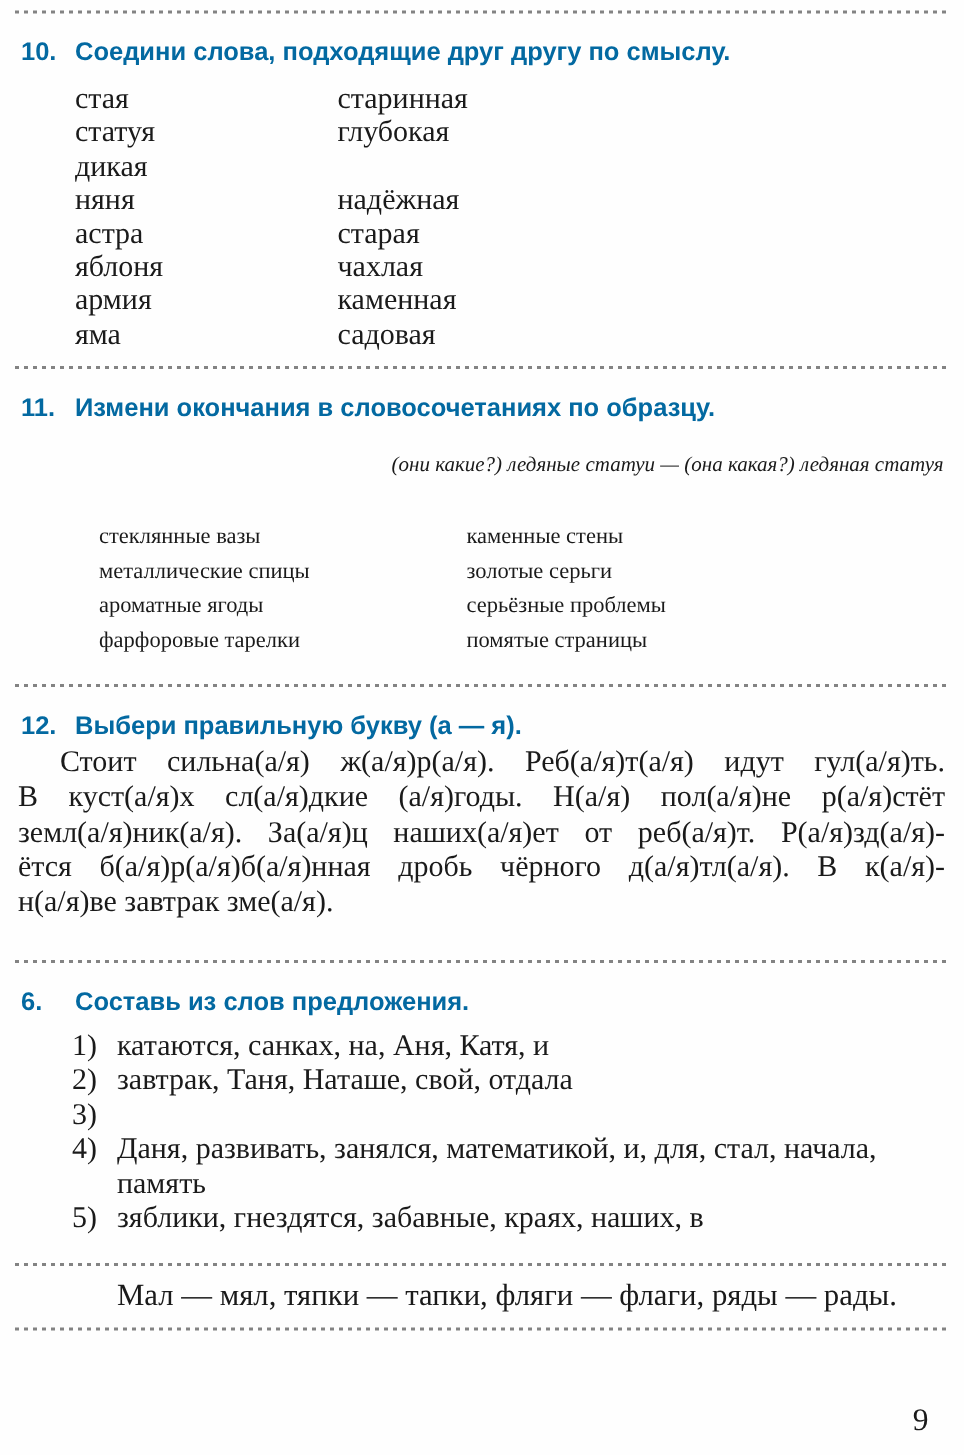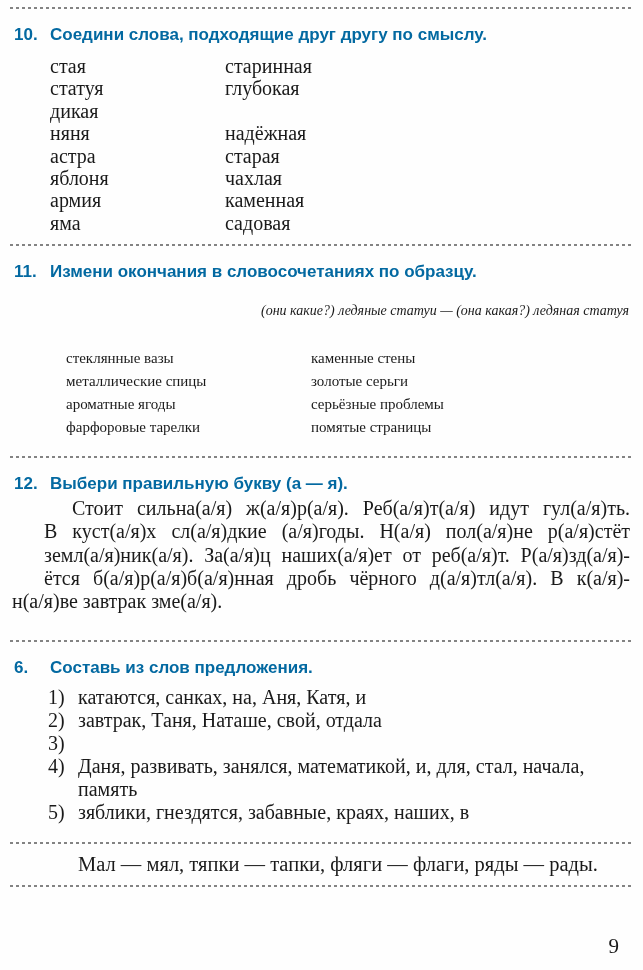--- a/index.html
+++ b/index.html
@@ -60,21 +60,21 @@
   }
   .pair-row-11 { display: grid; grid-template-columns: 245px auto; }
 
   
   .para {
     margin: 2px 13px 0 12px;
     font-size: 20px;
     line-height: 23.2px;
   }
   .p-line { white-space: nowrap; }
-  .p-line.justified { white-space: normal; text-align: justify; text-align-last: justify; margin-left: 32px; }
+  .p-line.justified { white-space: normal; text-align: justify; text-align-last: justify; }
   .p-line.first { padding-left: 28px; }
 
   
   .num-list {
     margin: 7px 14px 0 48px;
     font-size: 20px;
     line-height: 23px;
   }
   .num-item { display: flex; }
   .item-num { width: 30px; flex: 0 0 30px; }

